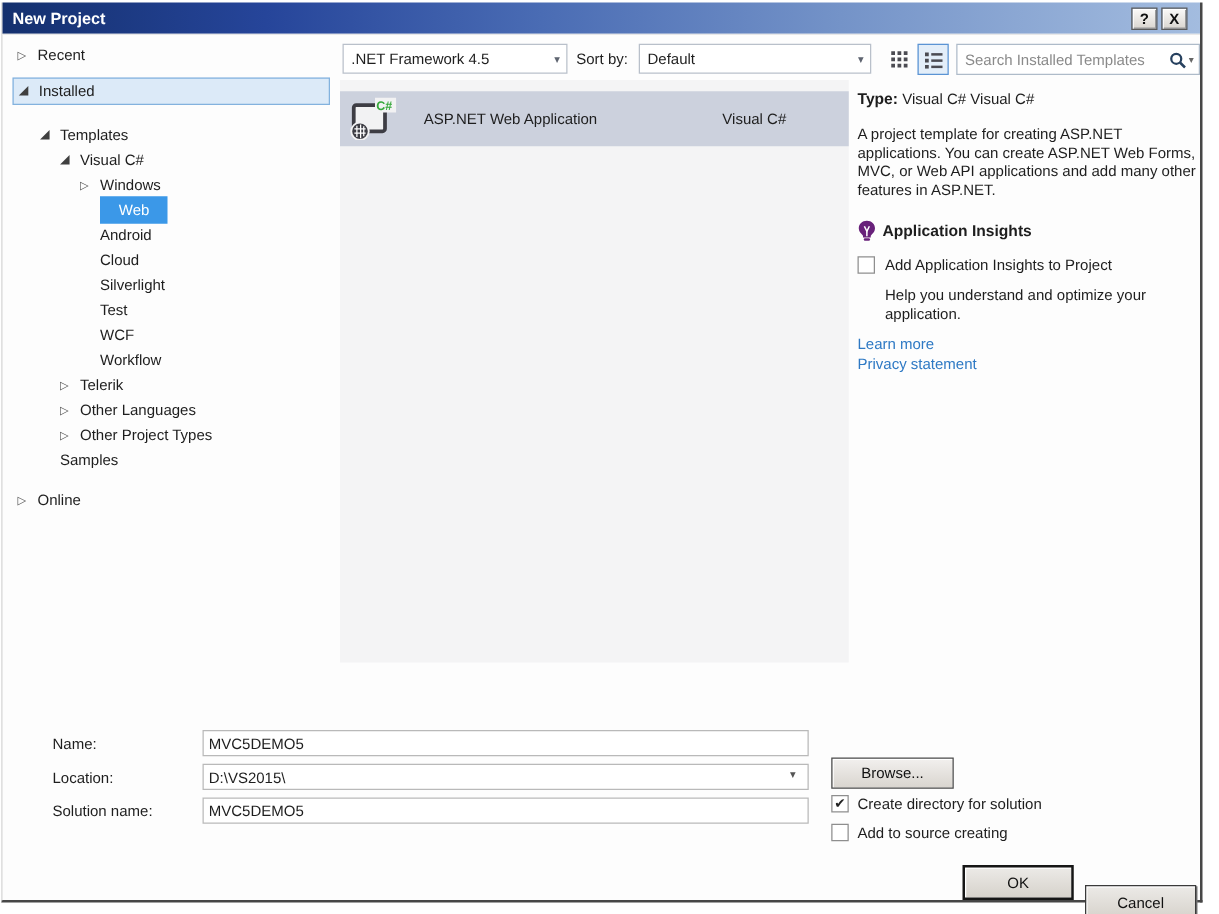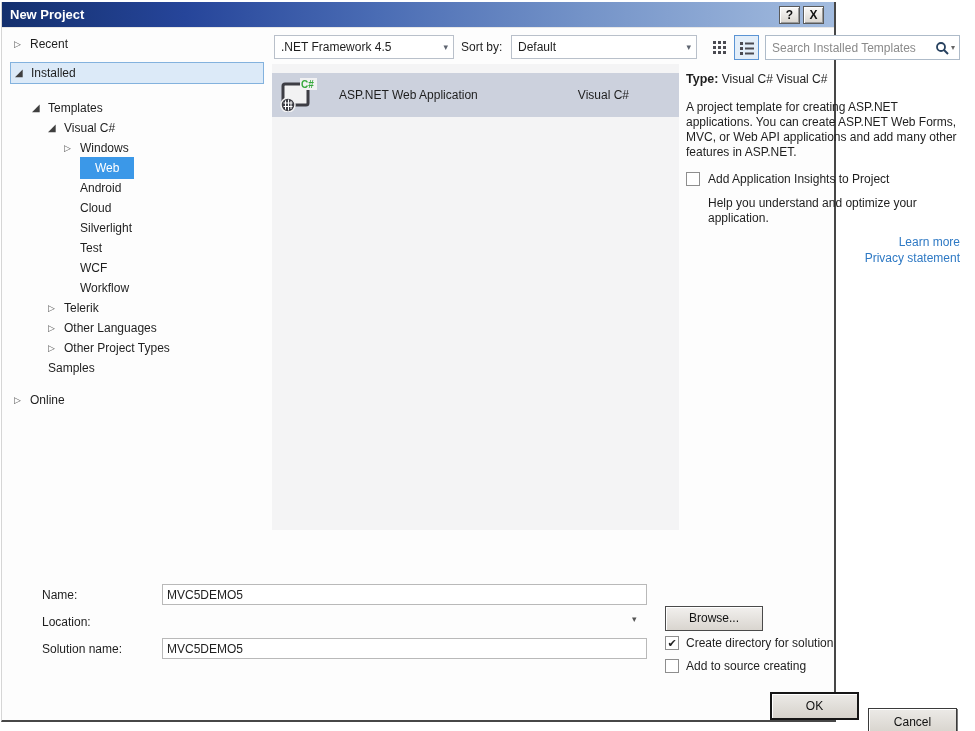--- a/index.html
+++ b/index.html
@@ -1,18 +1,18 @@
 <!DOCTYPE html>
 <html><head>
 <meta charset="utf-8">
 <style>
   * { margin:0; padding:0; box-sizing:border-box; }
   html,body { width:975px; height:731px; background:#ffffff; font-family:"Liberation Sans", sans-serif; }
   .dialog {
-    position:absolute; left:1px; top:2px; width:835px; height:720px;
+    position:absolute; left:1px; top:2px; width:961px; height:720px;
     background:#fdfdfd;
     border-left:1px solid #d6d6d6;
     border-right:2px solid #474747;
     border-bottom:2px solid #474747;
   }
   
   .titlebar {
     position:absolute; left:0; top:0; right:0; height:26px;
     background:linear-gradient(to right,#14306e 0%,#26459a 22%,#4a6cb4 45%,#7493c8 70%,#a3bcdf 100%);
     color:#fff; font-weight:bold; font-size:13px; line-height:25px; padding-left:8px;
@@ -79,21 +79,21 @@
   .desc { margin-top:14px; line-height:15px; width:272px; }
   .ai-head { margin-top:16px; display:flex; align-items:center; font-weight:bold; font-size:12.5px; }
   .ai-head svg { margin-right:5px; }
   .ai-check { margin-top:12px; display:flex; align-items:center; }
   .cbx {
     width:14px; height:14px; background:#fff; border:1px solid #8e8e8e; display:inline-flex;
     align-items:center; justify-content:center; font-size:11px; color:#222; line-height:12px; flex:none;
   }
   .ai-check .cbx { margin-right:8px; }
   .ai-help { margin-top:10px; margin-left:22px; line-height:15px; width:240px; }
-  .ai-links { margin-top:8px; text-align:right; line-height:16px; }
+  .ai-links { margin-top:8px; text-align:left; line-height:16px; }
   .ai-links a { color:#2e79c4; display:block; cursor:pointer; }
   
   .form-label { position:absolute; left:40px; font-size:12px; color:#1e1e1e; }
   .txt {
     position:absolute; left:160px; width:485px; height:21px; border:1px solid #b9b9b9; background:#fff;
     font-size:12px; font-family:"Liberation Sans",sans-serif; color:#1e1e1e; padding:0 4px; outline:none;
   }
   .loc-arrow { position:absolute; left:630px; top:612px; font-size:9px; color:#555; }
   .browse-btn {
     position:absolute; left:663px; top:604px; width:98px; height:25px;
@@ -263,37 +263,47 @@
     </div>
   </div>
 
   <div class="details">
     <div class="type-line">
       <b>Type:</b>
       <span>Visual C#</span>
       <span>Visual C#</span>
     </div>
     <div class="desc">A project template for creating ASP.NET applications. You can create ASP.NET Web Forms, MVC,  or Web API applications and add many other features in ASP.NET.</div>
+    <div class="ai-head">
+      <svg width="15" height="17" viewBox="0 0 15 17">
+        <path d="M7.5 0.5 C11.3 0.5 14 3.1 14 6.5 C14 8.8 12.6 10.3 11.4 11.6 L10.6 12.5 L10.6 14 L4.4 14 L4.4 12.5 L3.6 11.6 C2.4 10.3 1 8.8 1 6.5 C1 3.1 3.7 0.5 7.5 0.5 Z" fill="#68217a"></path>
+        <rect x="5" y="14.5" width="5" height="2" rx="1" fill="#68217a"></rect>
+        <path d="M5.5 5 L7.5 9 L9.5 5" fill="none" stroke="#ffffff" stroke-width="1.2"></path>
+        <line x1="7.5" y1="9" x2="7.5" y2="13" stroke="#ffffff" stroke-width="1.2"></line>
+      </svg>
+      <span>Application Insights</span>
+    </div>
     <div class="ai-check">
       <span class="cbx">
           <span></span>
         </span>
       <span>Add Application Insights to Project</span>
     </div>
     <div class="ai-help">Help you understand and optimize your application.</div>
     <div class="ai-links">
       <a>Learn more</a>
       <a>Privacy statement</a>
     </div>
   </div>
 
   <span class="form-label" style="top:586px;">Name:</span>
   <input class="txt" style="top: 582px;" type="text" value="MVC5DEMO5">
 
   <span class="form-label" style="top:613px;">Location:</span>
+  <input class="txt" style="top: 609px;" type="text" value="D:\VS2015\">
   <span class="loc-arrow">▾</span>
 
   <span class="form-label" style="top:640px;">Solution name:</span>
   <input class="txt" style="top: 636px;" type="text" value="MVC5DEMO5">
 
   <div class="browse-btn">Browse...</div>
 
   <div class="chk-row" style="top:634px;">
     <span class="cbx">
         <span>✔</span>

